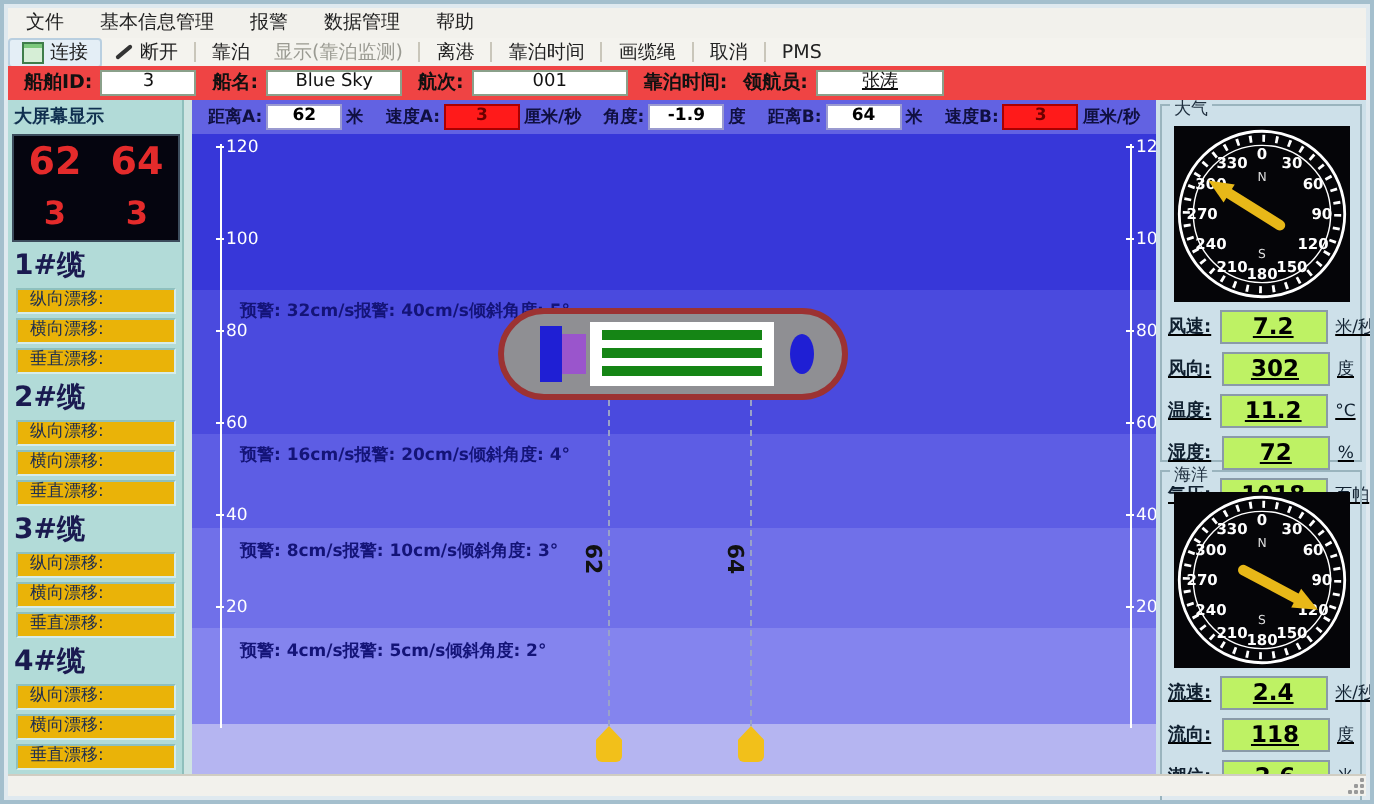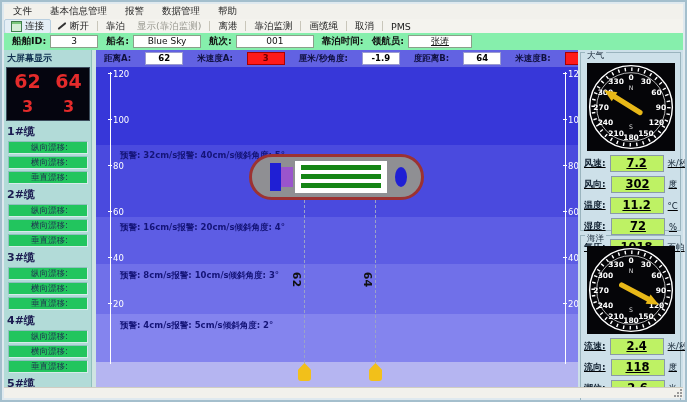--- a/index.html
+++ b/index.html
@@ -8,36 +8,36 @@
   .menubar{position:absolute;left:2px;top:2px;right:2px;height:15px;background:#f2f1ec;border-bottom:1px solid #dddacf;display:flex;align-items:center;font-size:9.5px;color:#222;}
   .menu-item{padding:0 9px;cursor:default;}
   .toolbar{position:absolute;left:2px;top:17px;right:2px;height:14px;background:#f4f3ee;border-bottom:1px solid #d5d2c6;display:flex;align-items:center;font-size:9.5px;color:#222;}
   .tb-item{padding:0 6px;display:flex;align-items:center;gap:3px;white-space:nowrap;}
   .tb-item.active{border:1px solid #b9cfe0;background:#e4eef6;border-radius:2px;}
   .tb-item.disabled{color:#9a9a92;}
   .tb-sep{width:1px;height:10px;background:#c9c6ba;margin:0 2px;}
   .ico-window{width:9px;height:9px;border:1px solid #3f7d4a;background:#d6eed6;box-shadow:inset 0 2px 0 #7cc87c;}
   .ico-pen{width:10px;height:2px;background:#333;transform:rotate(-40deg);border-radius:1px;}
   
-  .infobar{position:absolute;left:2px;top:31px;right:2px;height:17px;background:#86efac;border-bottom:1px solid #58c45e;display:flex;align-items:center;font-size:9.5px;font-weight:bold;color:#111;}
+  .infobar{position:absolute;left:2px;top:31px;right:2px;height:17px;background:#ef4444;border-bottom:1px solid #58c45e;display:flex;align-items:center;font-size:9.5px;font-weight:bold;color:#111;}
   .if-group{display:flex;align-items:center;margin-left:8px;gap:4px;}
   .if-box{background:#fff;border:1px solid #8aa08a;font-weight:normal;text-align:center;height:11px;line-height:11px;font-size:9px;}
   
   .leftpanel{position:absolute;left:2px;top:48px;width:88px;bottom:12px;background:#b2dbd8;border-right:1px solid #8fbfbc;box-sizing:border-box;padding:2px 0 0 2px;overflow:hidden;}
   .lp-title{font-size:9px;font-weight:bold;color:#103050;margin:0 0 2px 1px;}
   .display-box{width:82px;height:52px;background:#05050f;border:1px solid #3c4c5c;display:grid;grid-template-columns:1fr 1fr;grid-template-rows:1fr 1fr;align-items:center;justify-items:center;}
   .dv{color:#e42b2b;font-weight:bold;font-size:19px;line-height:1;}
   .dv.small{font-size:16px;}
-  .cg-header{font-size:11px;font-weight:bold;color:#1a1a50;margin:3px 0 1px 1px;}
-  .cg-row{background:#22c55e;border:1px solid;border-color:#8fc0be #d6ecea #d6ecea #8fc0be;height:11px;line-height:11px;font-size:8.5px;color:#203050;padding-left:22px;margin:2px 3px 2px 2px;}
+  .cg-header{font-size:14px;font-weight:bold;color:#1a1a50;margin:3px 0 1px 1px;}
+  .cg-row{background:#eab308;border:1px solid;border-color:#8fc0be #d6ecea #d6ecea #8fc0be;height:11px;line-height:11px;font-size:8.5px;color:#203050;padding-left:6px;margin:2px 3px 2px 2px;}
   .splitter{position:absolute;left:90px;top:48px;width:4px;bottom:12px;background:#cfe4e2;}
   
   .chart{position:absolute;left:94px;top:48px;width:482px;bottom:12px;}
   .measurebar{height:17px;background:#6262e2;display:flex;align-items:center;justify-content:space-between;padding:0 8px;font-size:8.5px;color:#101040;font-weight:bold;}
-  .mgrp{display:flex;align-items:center;gap:14px;white-space:nowrap;}
+  .mgrp{display:flex;align-items:center;gap:2px;white-space:nowrap;}
   .mv{background:#fff;border:1px solid #9a9ad0;width:36px;height:11px;line-height:11px;text-align:center;color:#000;}
   .mvr{background:#ff1a1a;border:1px solid #a00;width:36px;height:11px;line-height:11px;text-align:center;color:#6d0000;}
   .plot{position:relative;height:325px;overflow:hidden;}
   .band{width:100%;}
   .b1{height:78px;background:#3737d9;} .b2{height:72px;background:#4a4ade;}
   .b3{height:47px;background:#5d5de4;} .b4{height:50px;background:#7070e9;}
   .b5{height:48px;background:#8484ee;} .b6{height:30px;background:#b5b5f1;}
   .axis-line{position:absolute;top:5px;width:1px;height:292px;background:#fff;}
   .axis-left{left:14px;} .axis-right{left:469px;}
   .tick{position:absolute;color:#fff;font-size:8.5px;line-height:10px;}
@@ -95,21 +95,21 @@
     <span class="tb-item">
       <span class="ico-pen"></span>
       <span>断开</span>
     </span>
     <span class="tb-sep"></span>
     <span class="tb-item">靠泊</span>
     <span class="tb-item disabled">显示(靠泊监测)</span>
     <span class="tb-sep"></span>
     <span class="tb-item">离港</span>
     <span class="tb-sep"></span>
-    <span class="tb-item">靠泊监测</span>
+    <span class="tb-item">靠泊时间</span>
     <span class="tb-sep"></span>
     <span class="tb-item">画缆绳</span>
     <span class="tb-sep"></span>
     <span class="tb-item">取消</span>
     <span class="tb-sep"></span>
     <span class="tb-item">PMS</span>
   </div>
 
   <div class="infobar">
     <span class="if-group">

